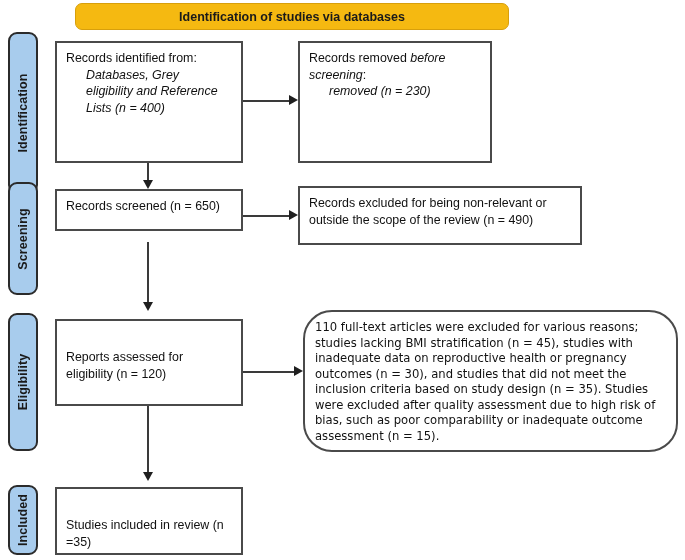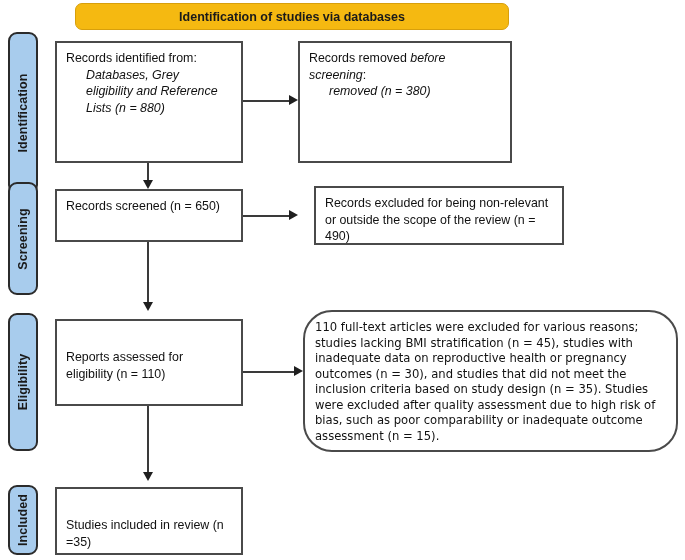--- a/index.html
+++ b/index.html
@@ -112,51 +112,51 @@
   </div>
 
   <div class="banner" style="left:55px; top:3px; width:434px; height:27px;margin-left:20px;">
     <span>Identification of studies via databases</span>
   </div>
 
   <div class="flow-box" style="left:55px; top:41px; width:188px; height:122px;">
     <span>Records identified from:</span>
     <span class="indent">Databases, Grey</span>
     <span class="indent">eligibility and Reference</span>
-    <span class="indent">Lists (n = 880)</span>
+    <span class="indent">Lists (n = 400)</span>
   </div>
 
-  <div class="flow-box" style="left:298px; top:41px; width:214px; height:122px;">
+  <div class="flow-box" style="left:298px; top:41px; width:194px; height:122px;">
     <span>Records removed </span><span class="ital">before screening</span><span>:</span>
-    <span class="indent">removed (n = 380)</span>
+    <span class="indent">removed (n = 230)</span>
   </div>
 
   <div class="h-line" style="left:243px; top:100px; width:47px;"></div>
   <div class="arrow-right" style="left:289px; top:95px;"></div>
 
   <div class="v-line" style="left:147px; top:163px; height:19px;"></div>
   <div class="arrow-down" style="left:143px; top:180px;"></div>
 
-  <div class="flow-box" style="left:55px; top:189px; width:188px; height:53px;">
+  <div class="flow-box" style="left:55px; top:189px; width:188px; height:42px;">
     <span>Records screened (n = 650)</span>
   </div>
 
-  <div class="flow-box" style="left:314px; top:186px; width:250px; height:59px;">
+  <div class="flow-box" style="left:298px; top:186px; width:284px; height:59px;">
     <span>Records excluded for being non-relevant or outside the scope of the review (n = 490)</span>
   </div>
 
   <div class="h-line" style="left:243px; top:215px; width:47px;"></div>
   <div class="arrow-right" style="left:289px; top:210px;"></div>
 
   <div class="v-line" style="left:147px; top:242px; height:62px;"></div>
   <div class="arrow-down" style="left:143px; top:302px;"></div>
 
   <div class="flow-box" style="left:55px; top:319px; width:188px; height:87px;">
     <div style="padding-top:21px;">
-      <span>Reports assessed for eligibility (n = 110)</span>
+      <span>Reports assessed for eligibility (n = 120)</span>
     </div>
   </div>
 
   <div class="flow-box dejavu" style="left:303px; top:310px; width:375px; height:142px; padding:8px 10px;">
     <span>110 full-text articles were excluded for various reasons; studies lacking BMI stratification (n = 45), studies with inadequate data on reproductive health or pregnancy outcomes (n = 30), and studies that did not meet the inclusion criteria based on study design (n = 35). Studies were excluded after quality assessment due to high risk of bias, such as poor comparability or inadequate outcome assessment (n = 15).</span>
   </div>
 
   <div class="h-line" style="left:243px; top:371px; width:52px;"></div>
   <div class="arrow-right" style="left:294px; top:366px;"></div>
 

